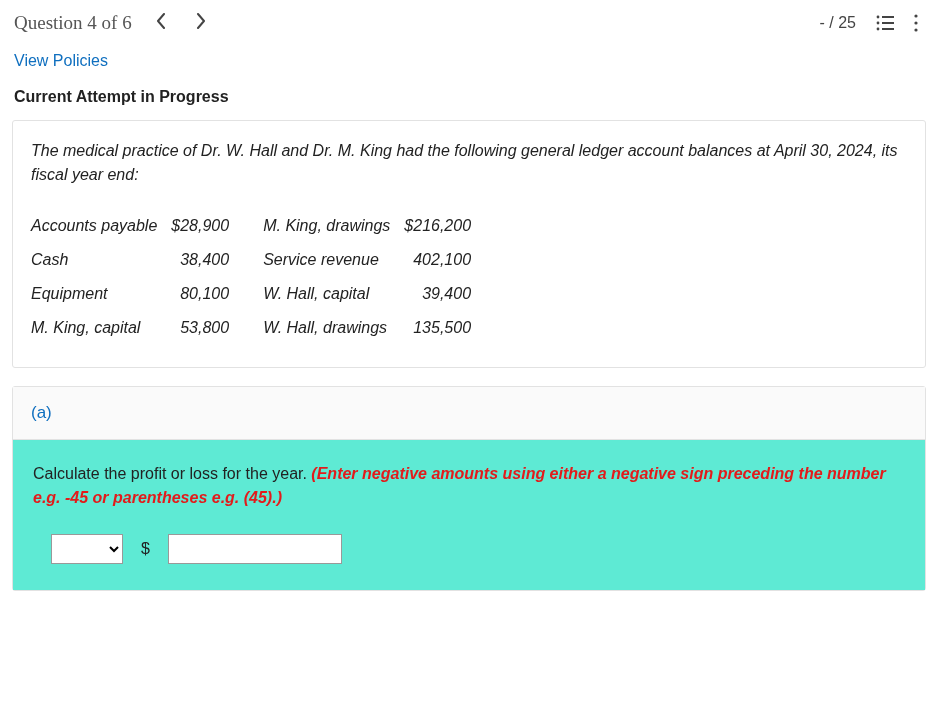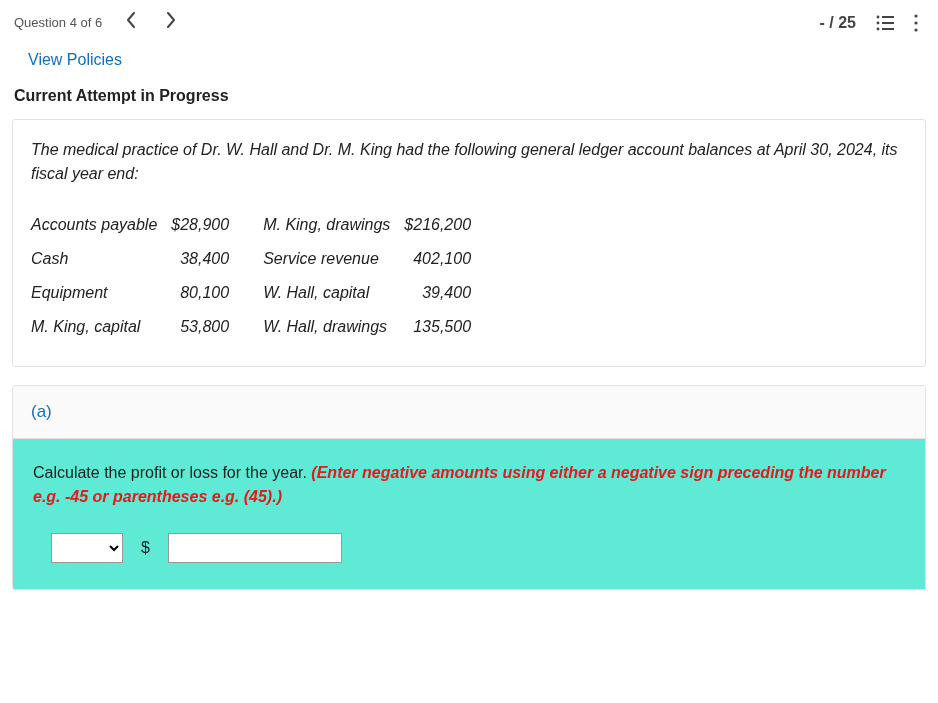--- a/index.html
+++ b/index.html
@@ -15,49 +15,49 @@
     align-items: center;
     justify-content: space-between;
     padding: 12px 20px 12px 14px;
   }
   .header-left {
     display: flex;
     align-items: center;
     gap: 18px;
   }
   .question-label {
-    font-size: 13px;
+    font-size: 19px;
     color: #555;
+    font-family: Liberation Serif, serif;
   }
   .nav-chevron {
     font-size: 18px;
     color: #444;
     cursor: pointer;
     padding: 0 6px;
     user-select: none;
   }
   .header-right {
     display: flex;
     align-items: center;
     gap: 20px;
   }
   .score {
     font-size: 16px;
     color: #444;
-    font-weight: bold;
   }
   .icon-btn {
     cursor: pointer;
     color: #444;
     display: inline-flex;
     align-items: center;
     justify-content: center;
   }
   .view-policies {
-    padding: 6px 28px 18px;
+    padding: 6px 14px 18px;
   }
   .view-policies a {
     color: #0f6fbf;
     text-decoration: none;
     font-size: 16px;
     cursor: pointer;
   }
   .section-title {
     padding: 0 14px 14px;
     font-weight: 700;

